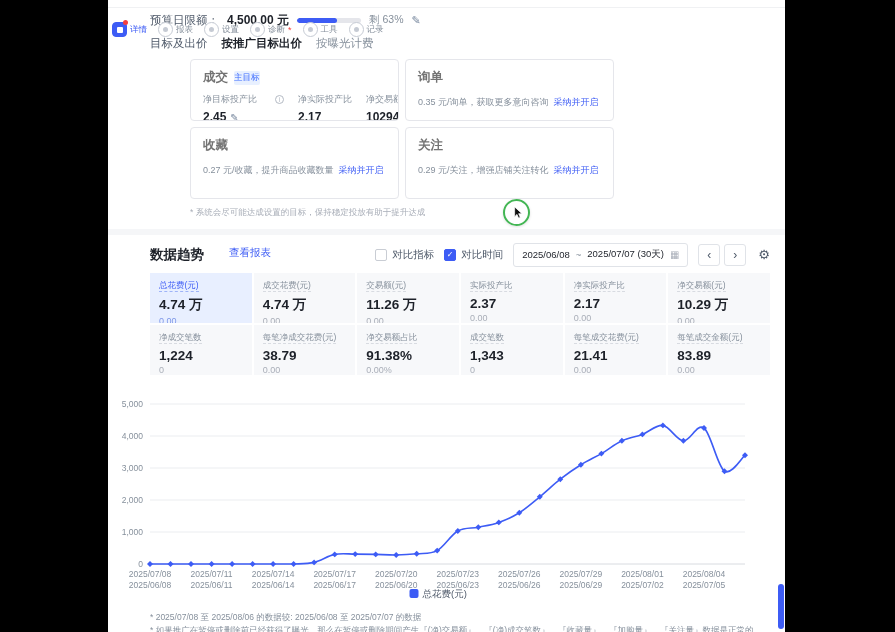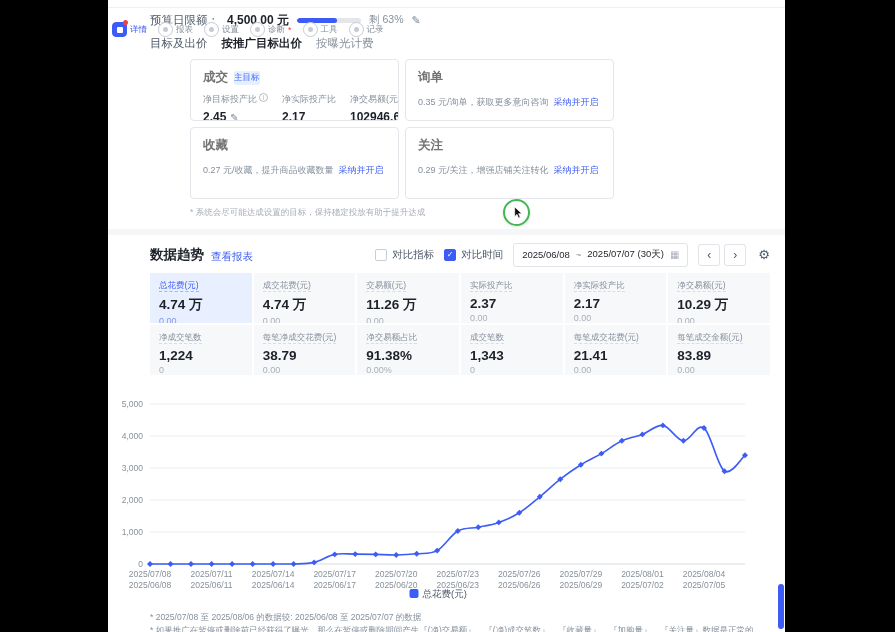--- a/index.html
+++ b/index.html
@@ -35,34 +35,34 @@
   .tab.active{color:#1d2129;font-weight:bold}
 
   .goal-cards{margin-top:8px;margin-left:40px;display:grid;grid-template-columns:209px 209px;gap:6px}
   .gcard{border:1px solid #e5e6eb;border-radius:4px;padding:9px 12px;background:#fff;overflow:hidden}
   .gcard.r1{height:62px}
   .gcard.r2{height:72px}
   .ghead{display:flex;align-items:center;gap:6px}
   .gtitle{font-size:12.5px;font-weight:bold;color:#737373}
   .gbadge{font-size:8.5px;color:#3d6bff;background:#e8f0ff;border-radius:2px;padding:1px 0}
   .gmetrics{display:flex;gap:14px;margin-top:7px}
-  .gm-lbl{font-size:9px;color:#86909c;display:flex;gap:2px;white-space:nowrap}
+  .gm-lbl{font-size:9px;color:#86909c;display:flex;align-items:center;gap:18px;white-space:nowrap}
   .info-i{width:9px;height:9px;border:1px solid #b4bac4;border-radius:50%;font-size:7px;color:#b4bac4;
     display:inline-flex;align-items:center;justify-content:center;line-height:1;cursor:pointer}
   .gm-val{font-size:12px;font-weight:bold;color:#1d2129;margin-top:4px;display:flex;align-items:center;gap:4px;white-space:nowrap}
   .gm-val .pencil{font-size:10px}
   .gdesc{font-size:9px;color:#86909c;margin-top:10px;white-space:nowrap}
   .gcard.r2 .gdesc{}
   .adopt{color:#3d5cf5;margin-left:5px;cursor:pointer}
   .goal-note{margin-top:8px;margin-left:40px;font-size:8.5px;color:#a9aeb8}
 
   .divider{margin:10px 0 0 -42px;width:677px;height:6px;background:#f5f6f8}
 
   .trend-header{margin-top:7px;display:flex;align-items:center;justify-content:space-between;height:25px}
-  .th-left{display:flex;align-items:flex-end;gap:7px}
+  .th-left{display:flex;align-items:flex-start;gap:25px}
   .th-title{font-size:13.5px;font-weight:bold;color:#1d2129}
   .th-link{font-size:10.5px;color:#3d5cf5;cursor:pointer}
   .th-right{display:flex;align-items:center;gap:10px}
   .chk{display:flex;align-items:center;gap:5px;font-size:10.5px;color:#4e5969;cursor:pointer}
   .box{width:12px;height:12px;border:1px solid #c9cdd4;border-radius:2px;background:#fff;
     display:inline-flex;align-items:center;justify-content:center;font-size:8px;color:#fff;flex:none}
   .box.checked{background:#3d5cf5;border-color:#3d5cf5}
   .datebox{display:flex;align-items:center;gap:6px;border:1px solid #e0e3e8;border-radius:3px;height:24px;
     padding:0 8px;font-size:9.5px;color:#1d2129;cursor:pointer;white-space:nowrap}
   .datebox .sep{color:#86909c}

